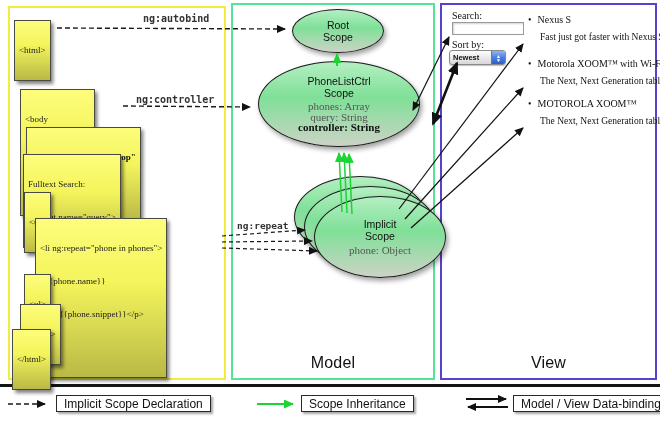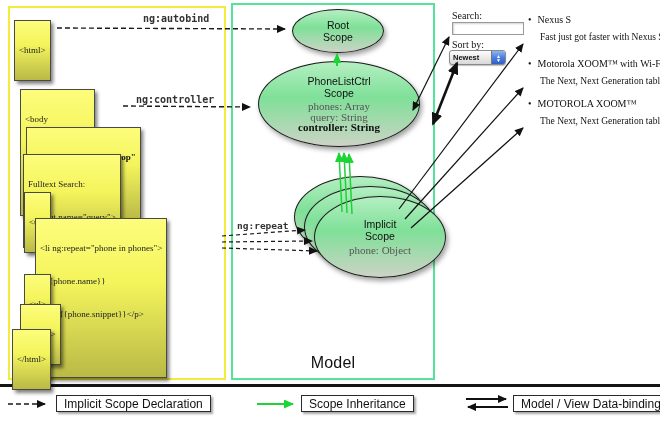--- a/index.html
+++ b/index.html
@@ -69,20 +69,23 @@
 <body>
 
 <div id="stage">
 
   <div class="col col-template">
     <div class="col-label">Template</div>
   </div>
   <div class="col col-model">
     <div class="col-label">Model</div>
   </div>
+  <div class="col col-view">
+    <div class="col-label">View</div>
+  </div>
 
   <div class="codebox" style="left:14px;top:20px;">
     <div>&lt;html&gt;</div>
   </div>
 
   <div class="codebox" style="left:20px;top:89px;">
     <div>&lt;body</div>
     <div> ng:controller=</div>
     <div> "PhoneListCtrl"&gt;</div>
   </div>

